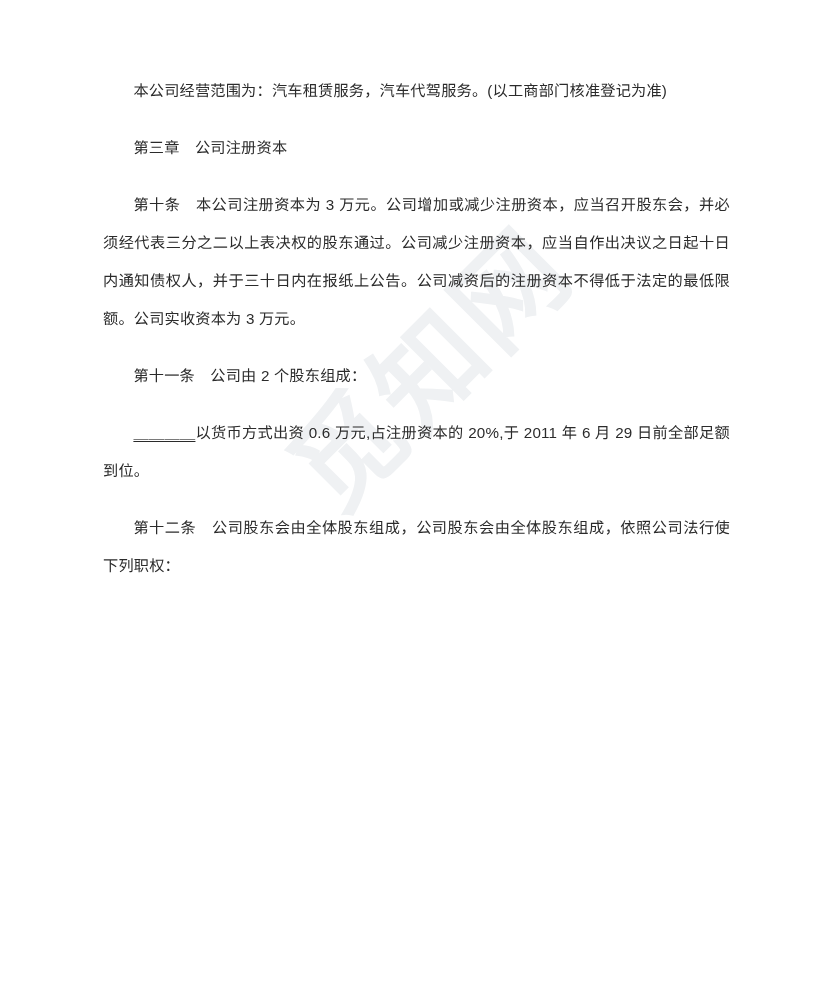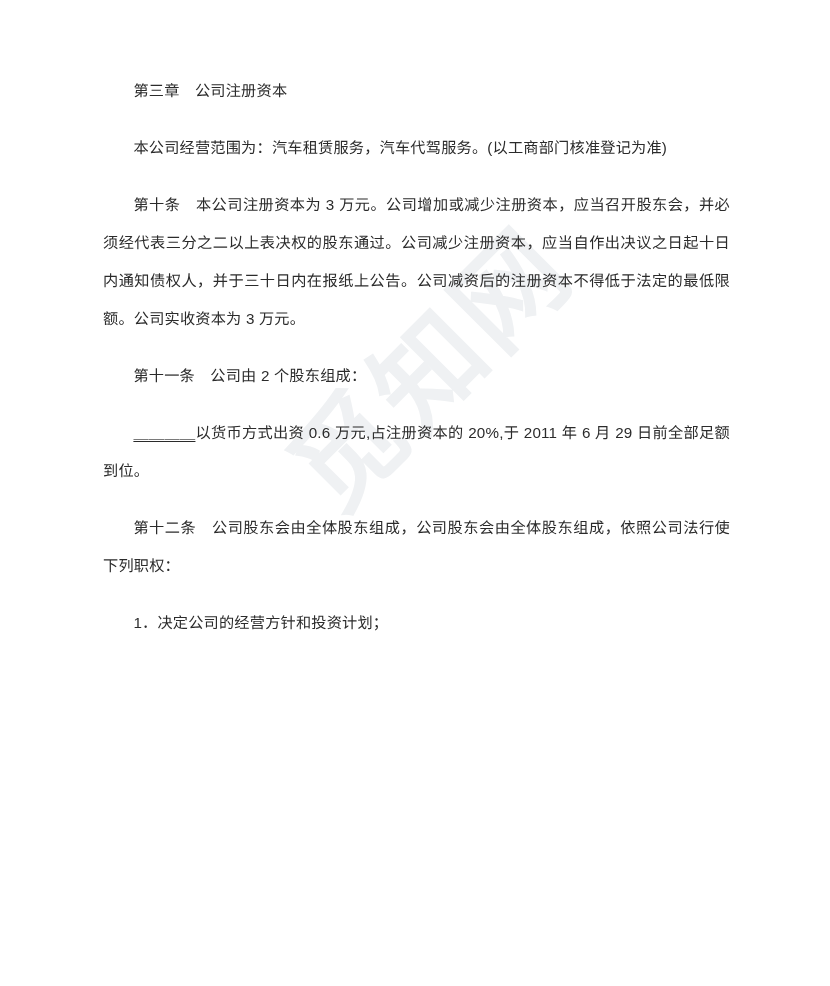--- a/index.html
+++ b/index.html
@@ -86,31 +86,30 @@
 <body>
 
 <div id="page">
 
   <div id="watermark">
     <div class="wm-text">觅知网</div>
   </div>
 
   <div id="doc">
 
+    <p class="para indent">本公司经营范围为：汽车租赁服务，汽车代驾服务。(以工商部门核准登记为准)</p>
+
     <p class="para heading">第三章　公司注册资本</p>
-
-    <p class="para indent">本公司经营范围为：汽车租赁服务，汽车代驾服务。(以工商部门核准登记为准)</p>
 
     <p class="para indent">第十条　本公司注册资本为 3 万元。公司增加或减少注册资本，应当召开股东会，并必须经代表三分之二以上表决权的股东通过。公司减少注册资本，应当自作出决议之日起十日内通知债权人，并于三十日内在报纸上公告。公司减资后的注册资本不得低于法定的最低限额。公司实收资本为 3 万元。</p>
 
 
     <p class="para indent">第十一条　公司由 2 个股东组成：</p>
 
 
     <p class="para indent"><span class="blank">＿＿＿＿</span><span>以货币方式出资 0.6 万元,占注册资本的 20%,于 2011 年 6 月 29 日前全部足额到位。</span></p>
 
 
     <p class="para indent">第十二条　公司股东会由全体股东组成，公司股东会由全体股东组成，依照公司法行使下列职权：</p>
 
-    <p class="para item">1．决定公司的经营方针和投资计划；</p>
 
   </div>
 </div>
 
 </body></html>

